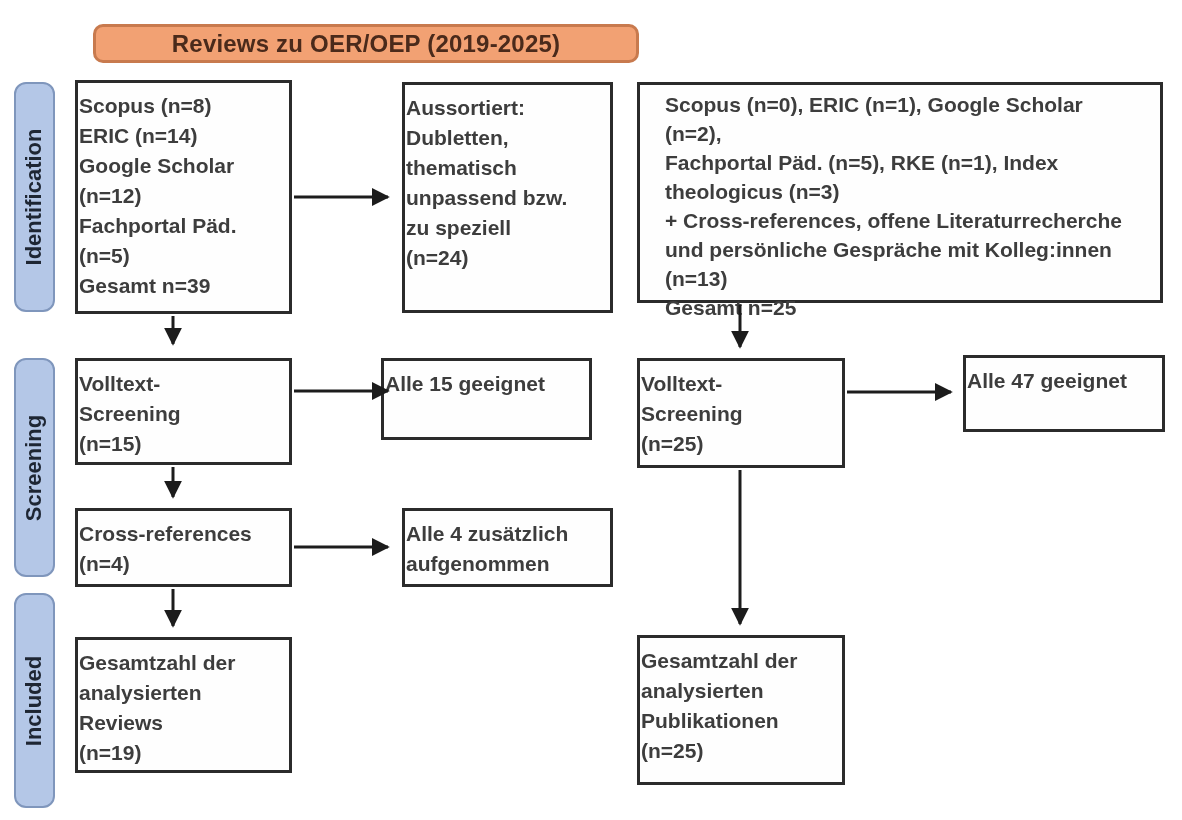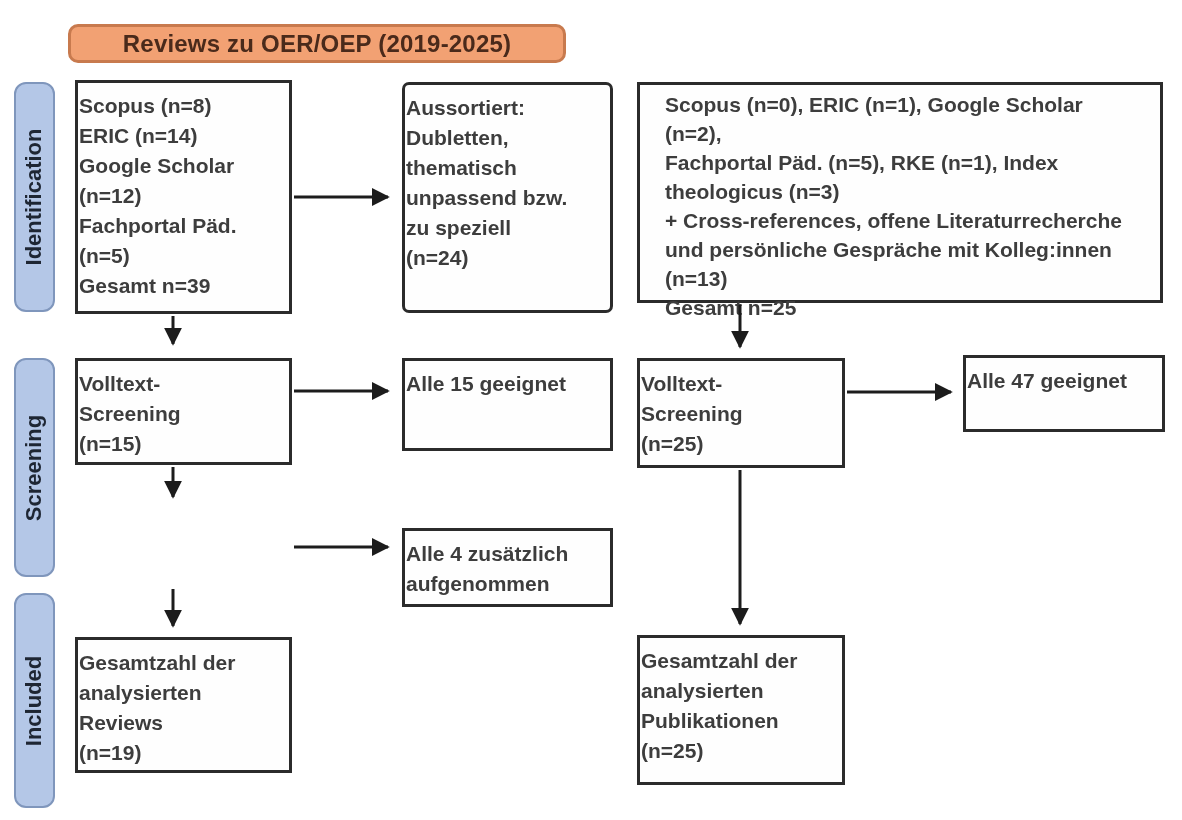--- a/index.html
+++ b/index.html
@@ -35,58 +35,60 @@
     line-height:30px; padding:8px 1px; white-space:pre-line;
   }
   .box.dense{ line-height:29px; padding:5px 25px; }
   #arrows{ position:absolute; left:0; top:0; pointer-events:none; }
 </style>
 </head>
 <body>
 
 <div id="canvas">
 
-  <div class="hdr" style="left:68px; top:24px; width:498px; height:39px;">Reviews zu OER/OEP (2019-2025)</div>
+  <div class="hdr" style="left:93px; top:24px; width:546px; height:39px;">Reviews zu OER/OEP (2019-2025)</div>
 
   <div class="stage" style="left:14px; top:82px; width:41px; height:230px;">
     <span>Identification</span>
   </div>
   <div class="stage" style="left:14px; top:358px; width:41px; height:219px;">
     <span>Screening</span>
   </div>
   <div class="stage" style="left:14px; top:593px; width:41px; height:215px;">
     <span>Included</span>
   </div>
 
   <div class="box" style="left:75px; top:80px; width:217px; height:234px;">Scopus (n=8)
 ERIC (n=14)
 Google Scholar
 (n=12)
 Fachportal Päd.
 (n=5)
 Gesamt n=39</div>
-  <div class="box" style="left:402px; top:82px; width:211px; height:231px;border-radius:7px;">Aussortiert:
+  <div class="box" style="left:402px; top:82px; width:211px; height:231px;">Aussortiert:
 Dubletten,
 thematisch
 unpassend bzw.
 zu speziell
 (n=24)</div>
   <div class="box dense" style="left:637px; top:82px; width:526px; height:221px;">Scopus (n=0), ERIC (n=1), Google Scholar (n=2),
 Fachportal Päd. (n=5), RKE (n=1), Index
 theologicus (n=3)
 + Cross-references, offene Literaturrecherche
 und persönliche Gespräche mit Kolleg:innen
 (n=13)
 Gesamt n=25</div>
 
   <div class="box" style="left:75px; top:358px; width:217px; height:107px;">Volltext-
 Screening
 (n=15)</div>
-  <div class="box" style="left:402px; top:358px; width:211px; height:93px;">Alle 15 geeignet</div>
-  <div class="box" style="left:402px; top:508px; width:211px; height:79px;margin-top:20px;">Alle 4 zusätzlich
+  <div class="box" style="left:381px; top:358px; width:211px; height:82px;">Alle 15 geeignet</div>
+  <div class="box" style="left:75px; top:508px; width:217px; height:79px;">Cross-references
+(n=4)</div>
+  <div class="box" style="left:402px; top:508px; width:211px; height:79px;">Alle 4 zusätzlich
 aufgenommen</div>
   <div class="box" style="left:637px; top:358px; width:208px; height:110px;">Volltext-
 Screening
 (n=25)</div>
   <div class="box" style="left:963px; top:355px; width:202px; height:77px;">Alle 47 geeignet</div>
 
   <div class="box" style="left:75px; top:637px; width:217px; height:136px;">Gesamtzahl der
 analysierten
 Reviews
 (n=19)</div>

